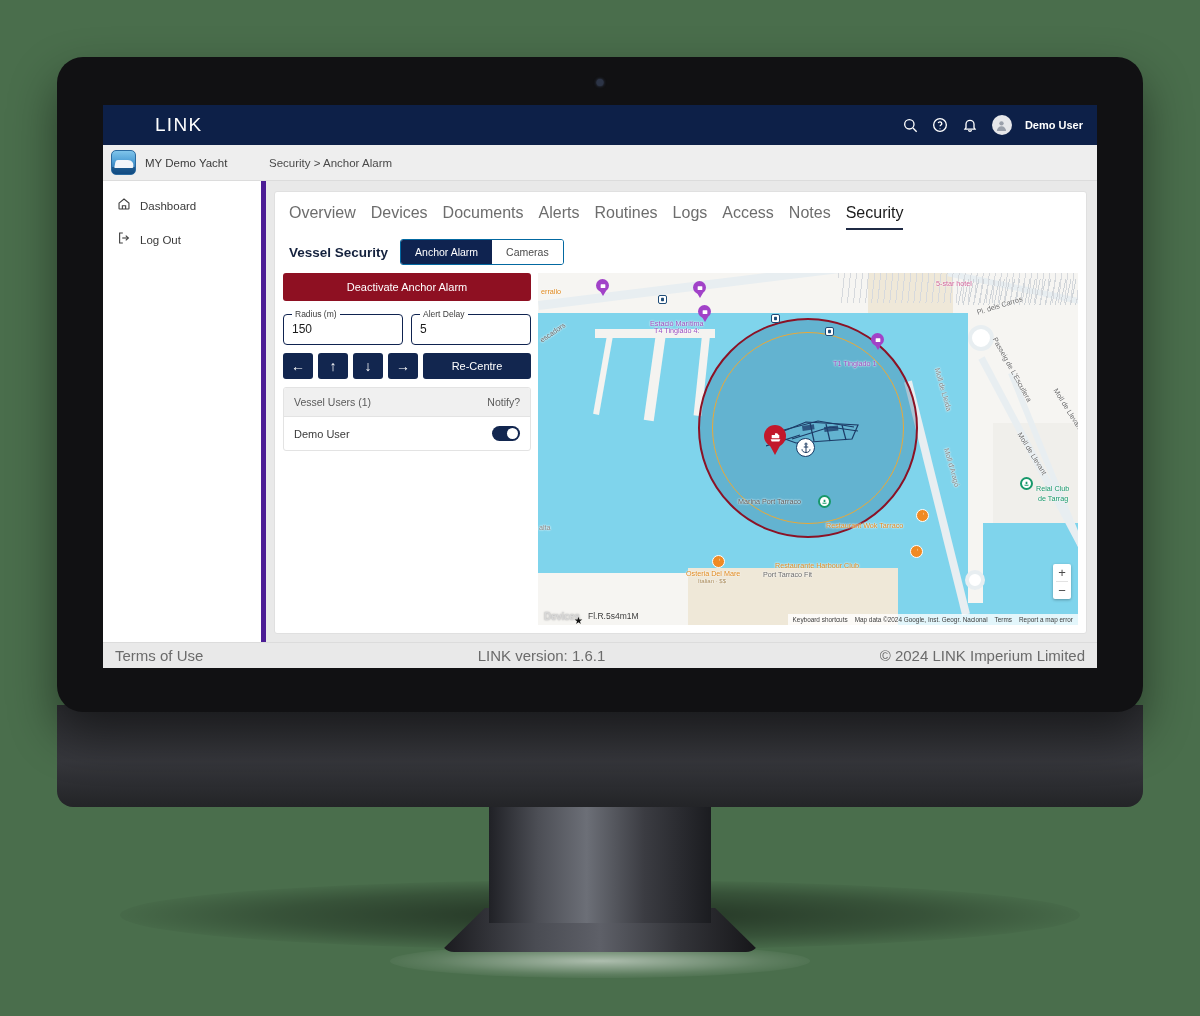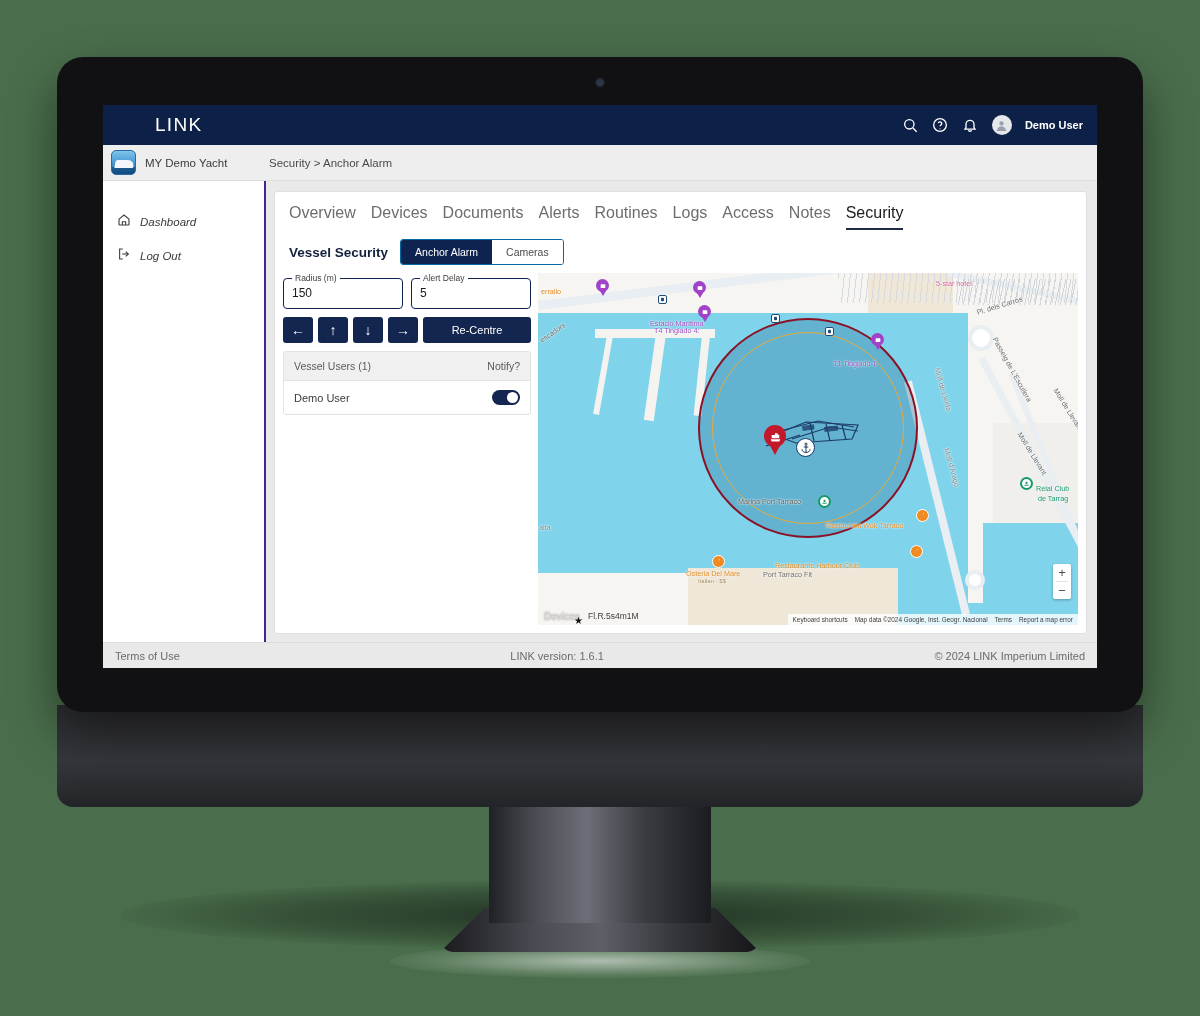--- a/index.html
+++ b/index.html
@@ -95,23 +95,22 @@
   #vessel-thumb::before {
     content:''; position:absolute; left:0; bottom:0; width:100%; height:7px;
     background: rgba(10,60,110,0.55);
   }
   #vessel-name { font-size:11.5px; color:#3b3b3b; }
   #breadcrumb { font-size:11.5px; color:#4a4a4a; margin-left: 3px; }
 
   
   #body-row { flex: 1 1 auto; display:flex; background:#e9e9e9; min-height:0; }
   #sidebar {
-    width:163px; flex:0 0 163px; background:#ffffff; padding-top:24px;
-    border-right:2px solid #4c1d95;
-    font-style:italic;
+    width:163px; flex:0 0 163px; background:#ffffff; padding-top:8px;
+    border-right:5px solid #4c1d95;
   }
   .side-item { display:flex; align-items:center; gap:9px; padding:8px 14px; cursor:pointer; }
   .side-item svg { width:14px; height:14px; color:#3f3f3f; flex:0 0 14px; }
   .side-label { font-size:11.5px; color:#3a3a3a; }
 
   #content {
     flex:1 1 auto; margin:10px 10px 8px 8px; background:#fff;
     border:1px solid #e0e0e0; border-radius:3px; display:flex; flex-direction:column;
     min-width:0;
   }
@@ -232,21 +231,21 @@
     position:absolute; right:0; bottom:0; height:11px; background:rgba(255,255,255,0.78);
     display:flex; align-items:center; gap:7px; padding:0 5px; z-index:8;
   }
   .attr-item { font-size:6.4px; color:#3c3c3c; white-space:nowrap; }
 
   
   #footer {
     height:26px; flex:0 0 26px; background:#e9e9e9; border-top:1px solid #dcdcdc;
     display:flex; align-items:center; padding:0 12px;
   }
-  .foot-text { font-size:11px; color:#6b6b6b; }
+  .foot-text { font-size:15px; color:#6b6b6b; }
   #foot-left { flex:0 0 auto; }
   #foot-center { flex:1 1 auto; text-align:center; }
   #foot-right { flex:0 0 auto; }
 </style>
 </head>
 <body>
 
 <div id="scene">
 
   <div id="desk-shadow"></div>
@@ -344,20 +343,21 @@
           <div id="seg">
             <div class="seg-btn active">Anchor Alarm</div>
             <div class="seg-btn">Cameras</div>
           </div>
         </div>
 
         <div id="work-area">
 
           <div id="controls">
 
+            <button id="deactivate-btn">Deactivate Anchor Alarm</button>
 
             <div id="fields">
               <div class="field">
                 <fieldset>
                   <legend>Radius (m)</legend>
                   <input type="text" value="150" style="">
                 </fieldset>
               </div>
               <div class="field">
                 <fieldset>

